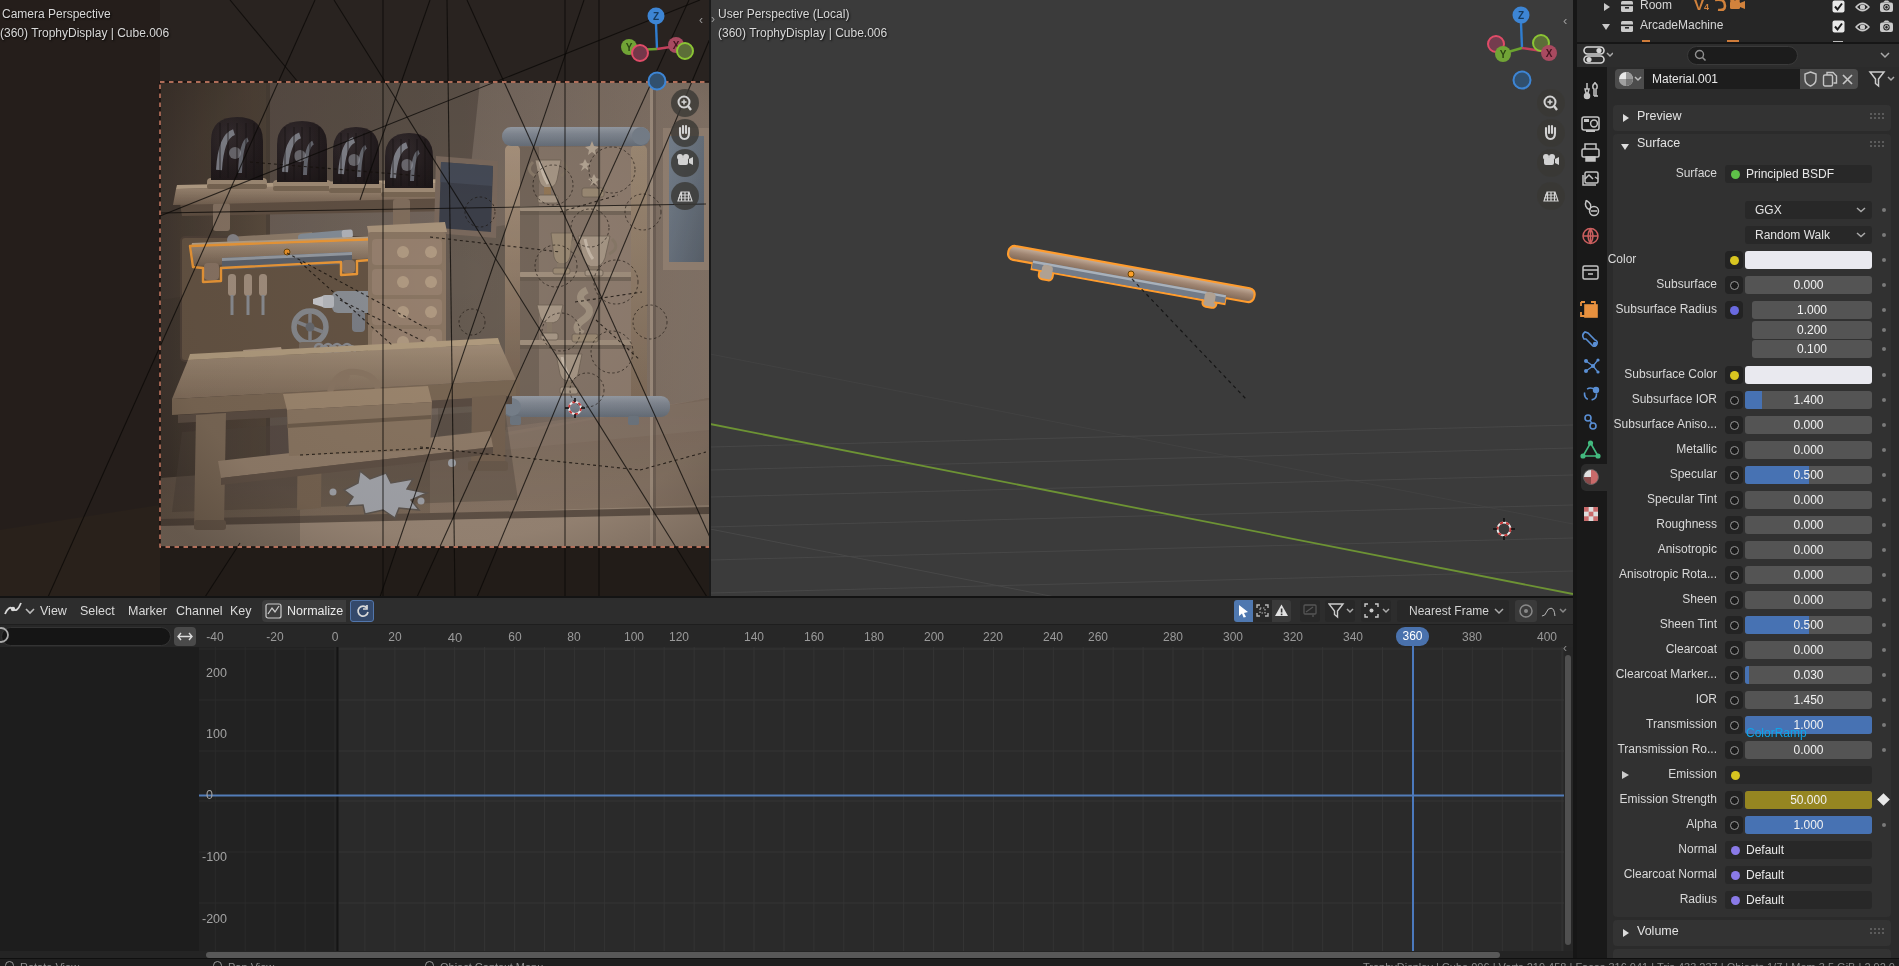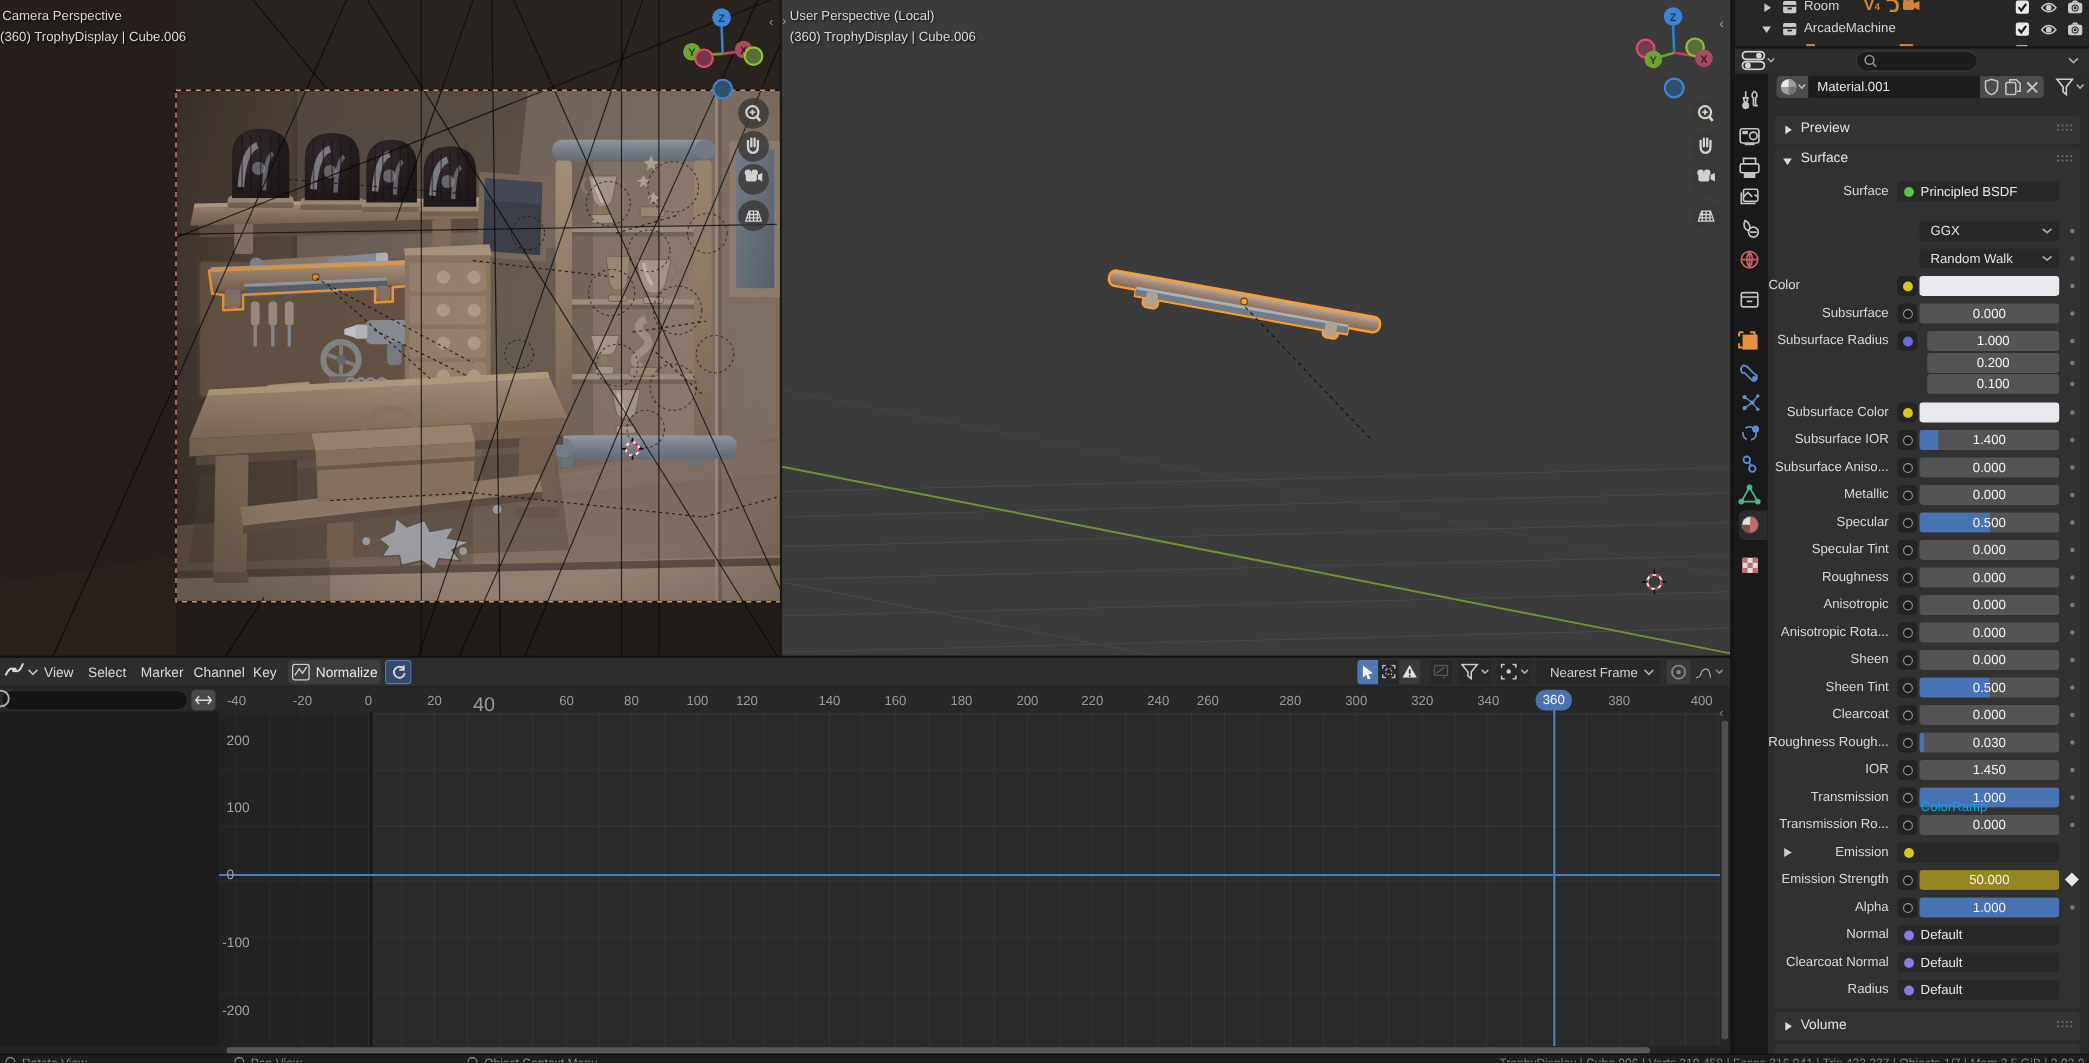--- a/index.html
+++ b/index.html
@@ -483,21 +483,21 @@
         <circle cx="9" cy="9" r="7" fill="none" stroke="#aaa" stroke-width="1.8"></circle>
       </svg>
       <div class="abs" style="left:174px;top:30px;width:22px;height:19px;background:#4a4a4a;border-radius:4px"></div>
       <svg class="abs" style="left:177px;top:34px" width="16" height="11" viewBox="0 0 16 11">
         <path d="M1,5.5 h14 M4,2 L1,5.5 L4,9 M12,2 L15,5.5 L12,9" stroke="#ddd" stroke-width="1.4" fill="none"></path>
       </svg>
       <div class="abs" style="left:190px;top:33px;width:50px;text-align:center;font-size:12px;color:#9a9a9a">-40</div>
       <div class="abs" style="left:250px;top:33px;width:50px;text-align:center;font-size:12px;color:#9a9a9a">-20</div>
       <div class="abs" style="left:310px;top:33px;width:50px;text-align:center;font-size:12px;color:#9a9a9a">0</div>
       <div class="abs" style="left:370px;top:33px;width:50px;text-align:center;font-size:12px;color:#9a9a9a">20</div>
-      <div class="abs" style="left:430px;top:33px;width:50px;font-size:18px;color:#9a9a9a">40</div>
+      <div class="abs" style="left:430px;top:33px;width:50px;text-align:center;font-size:13px;color:#9a9a9a">40</div>
       <div class="abs" style="left:490px;top:33px;width:50px;text-align:center;font-size:12px;color:#9a9a9a">60</div>
       <div class="abs" style="left:549px;top:33px;width:50px;text-align:center;font-size:12px;color:#9a9a9a">80</div>
       <div class="abs" style="left:609px;top:33px;width:50px;text-align:center;font-size:12px;color:#9a9a9a">100</div>
       <div class="abs" style="left:669px;top:33px;width:50px;text-align:left;font-size:12px;color:#9a9a9a">120</div>
       <div class="abs" style="left:729px;top:33px;width:50px;text-align:center;font-size:12px;color:#9a9a9a">140</div>
       <div class="abs" style="left:789px;top:33px;width:50px;text-align:center;font-size:12px;color:#9a9a9a">160</div>
       <div class="abs" style="left:849px;top:33px;width:50px;text-align:center;font-size:12px;color:#9a9a9a">180</div>
       <div class="abs" style="left:909px;top:33px;width:50px;text-align:center;font-size:12px;color:#9a9a9a">200</div>
       <div class="abs" style="left:968px;top:33px;width:50px;text-align:center;font-size:12px;color:#9a9a9a">220</div>
       <div class="abs" style="left:1028px;top:33px;width:50px;text-align:center;font-size:12px;color:#9a9a9a">240</div>
@@ -829,21 +829,21 @@
         <div class="abs" style="left:0;top:2px;width:127px;text-align:center;font-size:12px;color:#f2f2f2">0.500</div>
       </div>
       <div class="abs" style="left:305px;top:580px;width:4px;height:4px;background:#7a7a7a;border-radius:50%"></div>
       <div class="abs" style="left:0;top:599px;width:140px;text-align:right;font-size:12px;color:#d8d8d8;white-space:nowrap">Clearcoat</div>
       <div class="abs" style="left:148px;top:598px;width:18px;height:18px;background:#232323;border-radius:4px"></div>
       <div class="abs" style="left:152.5px;top:602.5px;width:9px;height:9px;background:#1a1a1a;border:1.5px solid #999;border-radius:50%;box-sizing:border-box"></div>
       <div class="abs" style="left:168px;top:598px;width:127px;height:18px;background:#545454;border-radius:3px;overflow:hidden">
         <div class="abs" style="left:0;top:2px;width:127px;text-align:center;font-size:12px;color:#f2f2f2">0.000</div>
       </div>
       <div class="abs" style="left:305px;top:605px;width:4px;height:4px;background:#7a7a7a;border-radius:50%"></div>
-      <div class="abs" style="left:0;top:624px;width:140px;text-align:right;font-size:12px;color:#d8d8d8;white-space:nowrap">Roughness Rough...</div>
+      <div class="abs" style="left:0;top:624px;width:140px;text-align:right;font-size:12px;color:#d8d8d8;white-space:nowrap">Clearcoat Marker...</div>
       <div class="abs" style="left:148px;top:623px;width:18px;height:18px;background:#232323;border-radius:4px"></div>
       <div class="abs" style="left:152.5px;top:627.5px;width:9px;height:9px;background:#1a1a1a;border:1.5px solid #999;border-radius:50%;box-sizing:border-box"></div>
       <div class="abs" style="left:168px;top:623px;width:127px;height:18px;background:#545454;border-radius:3px;overflow:hidden">
         <div class="abs" style="left:0;top:0;width:4px;height:18px;background:#4772b3"></div>
         <div class="abs" style="left:0;top:2px;width:127px;text-align:center;font-size:12px;color:#f2f2f2">0.030</div>
       </div>
       <div class="abs" style="left:305px;top:630px;width:4px;height:4px;background:#7a7a7a;border-radius:50%"></div>
       <div class="abs" style="left:0;top:649px;width:140px;text-align:right;font-size:12px;color:#d8d8d8;white-space:nowrap">IOR</div>
       <div class="abs" style="left:148px;top:648px;width:18px;height:18px;background:#232323;border-radius:4px"></div>
       <div class="abs" style="left:152.5px;top:652.5px;width:9px;height:9px;background:#1a1a1a;border:1.5px solid #999;border-radius:50%;box-sizing:border-box"></div>

